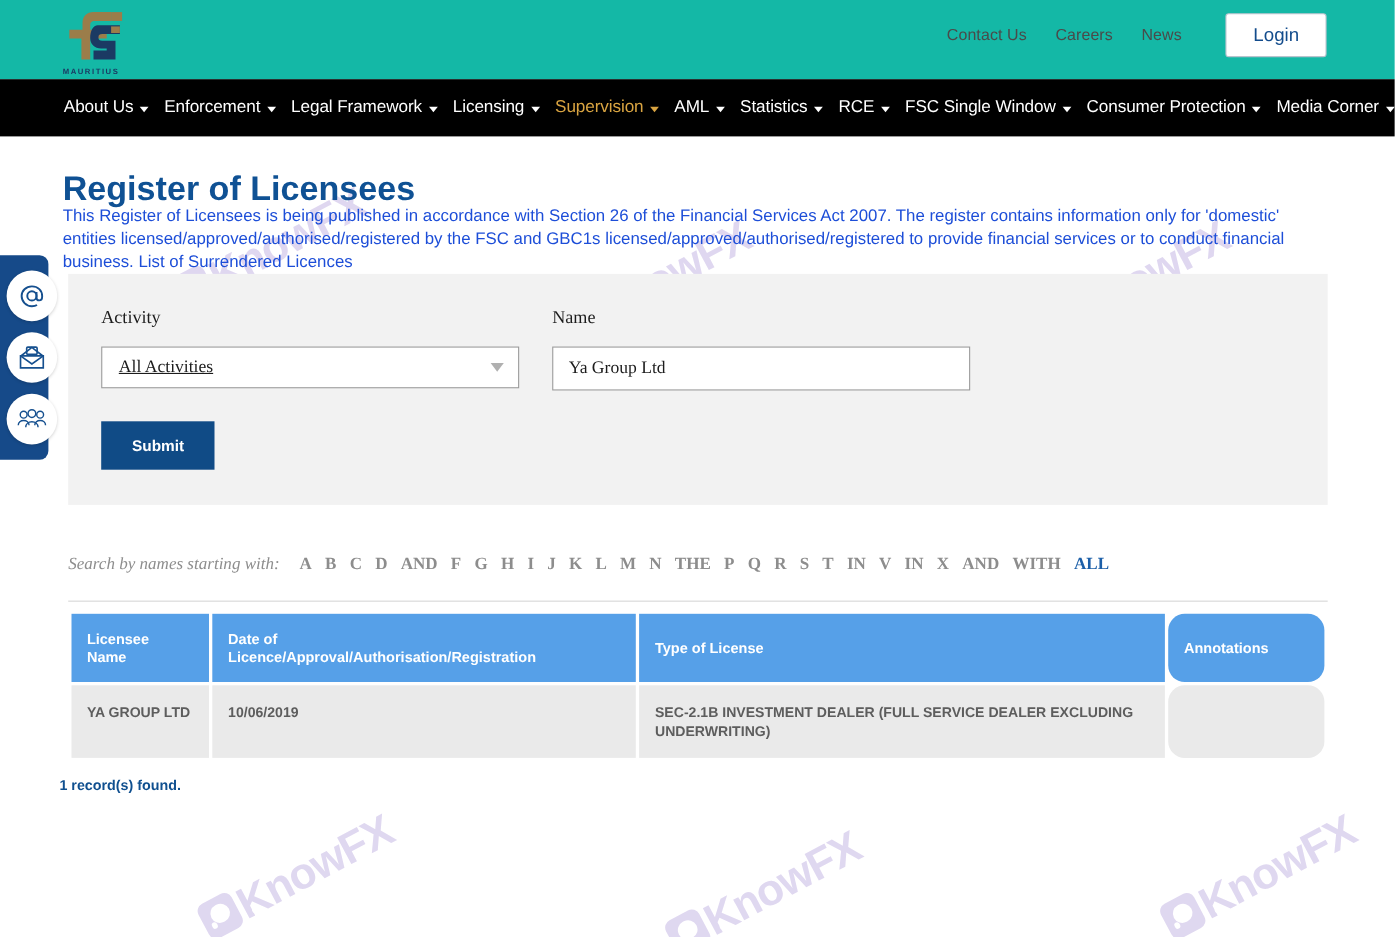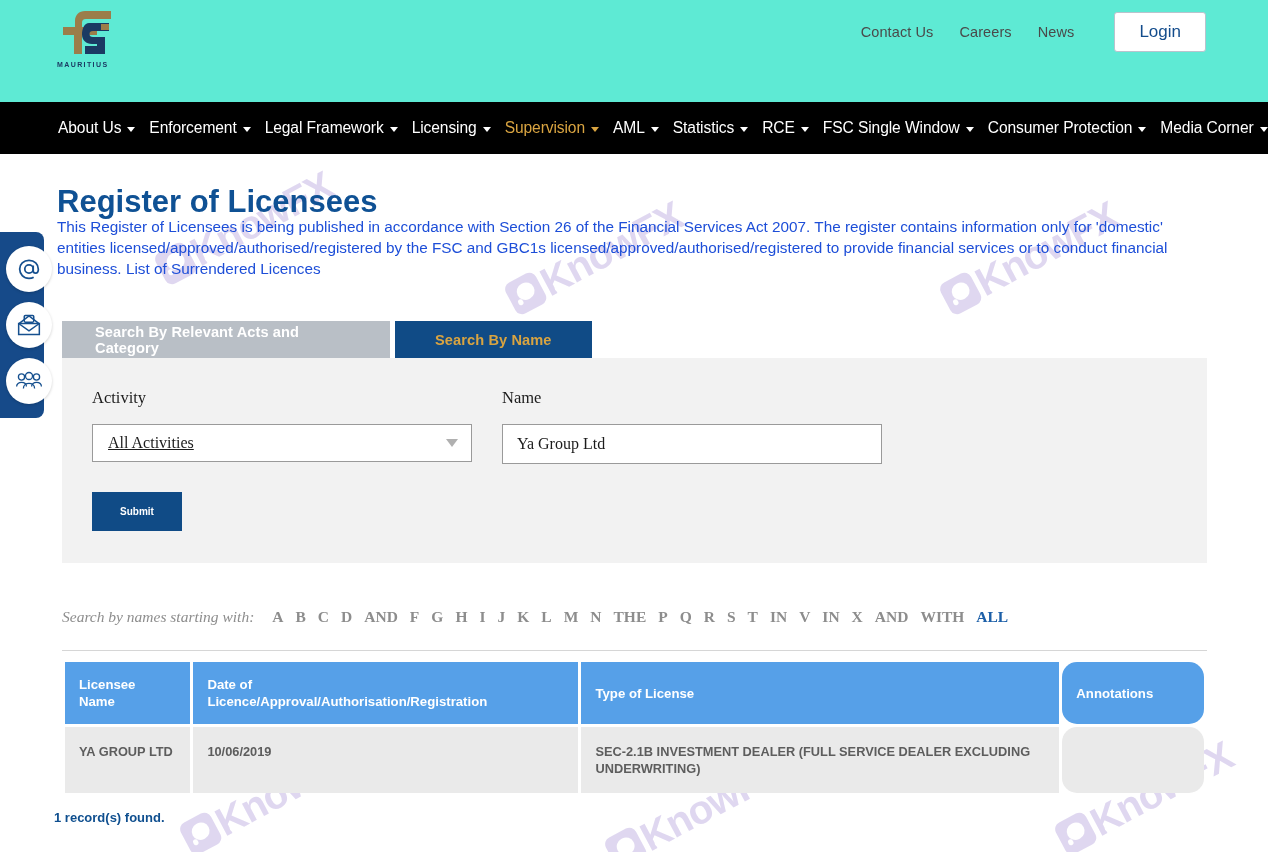--- a/index.html
+++ b/index.html
@@ -50,22 +50,22 @@
     left: 16%; top: 58%;
     width: 16%; height: 16%;
     border-radius: 50%;
     background: #fff;
     box-shadow: .95em .12em 0 -.02em #fff;
   }
 
   
   .header {
     position: relative;
-    height: 102px;
-    background: #5eead4;
+    height: 72px;
+    background: #14b8a6;
     z-index: 20;
   }
   .logo-wrap {
     position: absolute;
     left: 57px; top: 6px;
     width: 62px; height: 64px;
   }
   .logo-cap { font-size: 7px; letter-spacing: 1.4px; color: #1b3a63;
                font-weight: 700; text-align: left; margin-top: 1px; }
   .top-links {
@@ -213,21 +213,21 @@
     font-family: "Liberation Serif", serif;
     font-size: 16px;
     color: #1c1c1c;
   }
   .submit-btn {
     margin-top: 28px;
     background: #104b86;
     color: #ffffff;
     border: none;
     font-family: inherit;
-    font-size: 10px;
+    font-size: 14px;
     font-weight: 700;
     padding: 14px 28px;
     cursor: pointer;
   }
 
   
   .alpha-row {
     margin: 45px 0 0 62px;
     font-family: "Liberation Serif", serif;
     font-size: 15.5px;
@@ -395,24 +395,20 @@
 
   <div class="main">
 
     <h1 class="page-title">Register of Licensees</h1>
 
     <p class="intro">
       <span>This Register of Licensees is being published in accordance with Section 26 of the Financial Services Act 2007. The register contains information only for 'domestic' entities licensed/approved/authorised/registered by the FSC and GBC1s licensed/approved/authorised/registered to provide financial services or to conduct financial business.</span>
       <span>List of Surrendered Licences</span>
     </p>
 
-    <div class="tabs">
-      <div class="tab tab-inactive">Search By Relevant Acts and Category</div>
-      <div class="tab tab-active">Search By Name</div>
-    </div>
 
     <div class="form-panel">
       <div class="field-row">
         <div class="field activity">
           <div class="field-label">Activity</div>
           <div class="select-box">
             <span>All Activities</span>
             <i class="sel-caret"></i>
           </div>
         </div>

